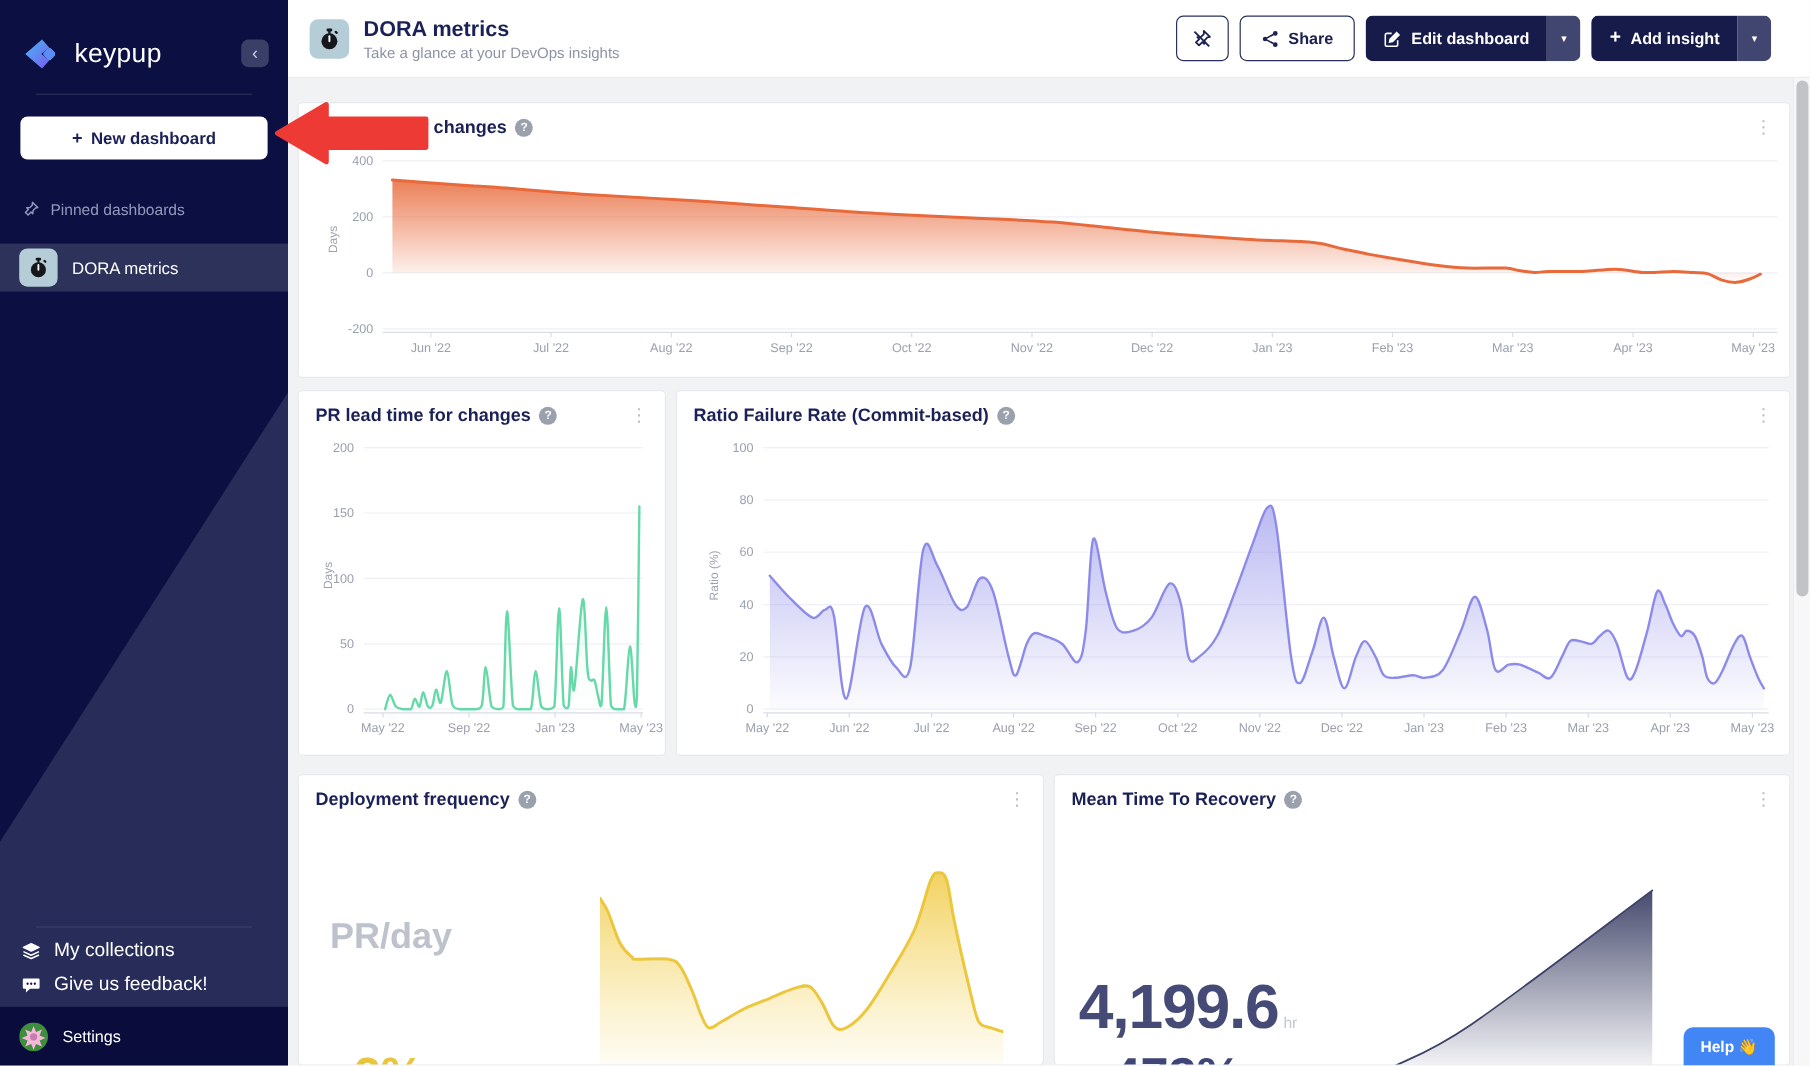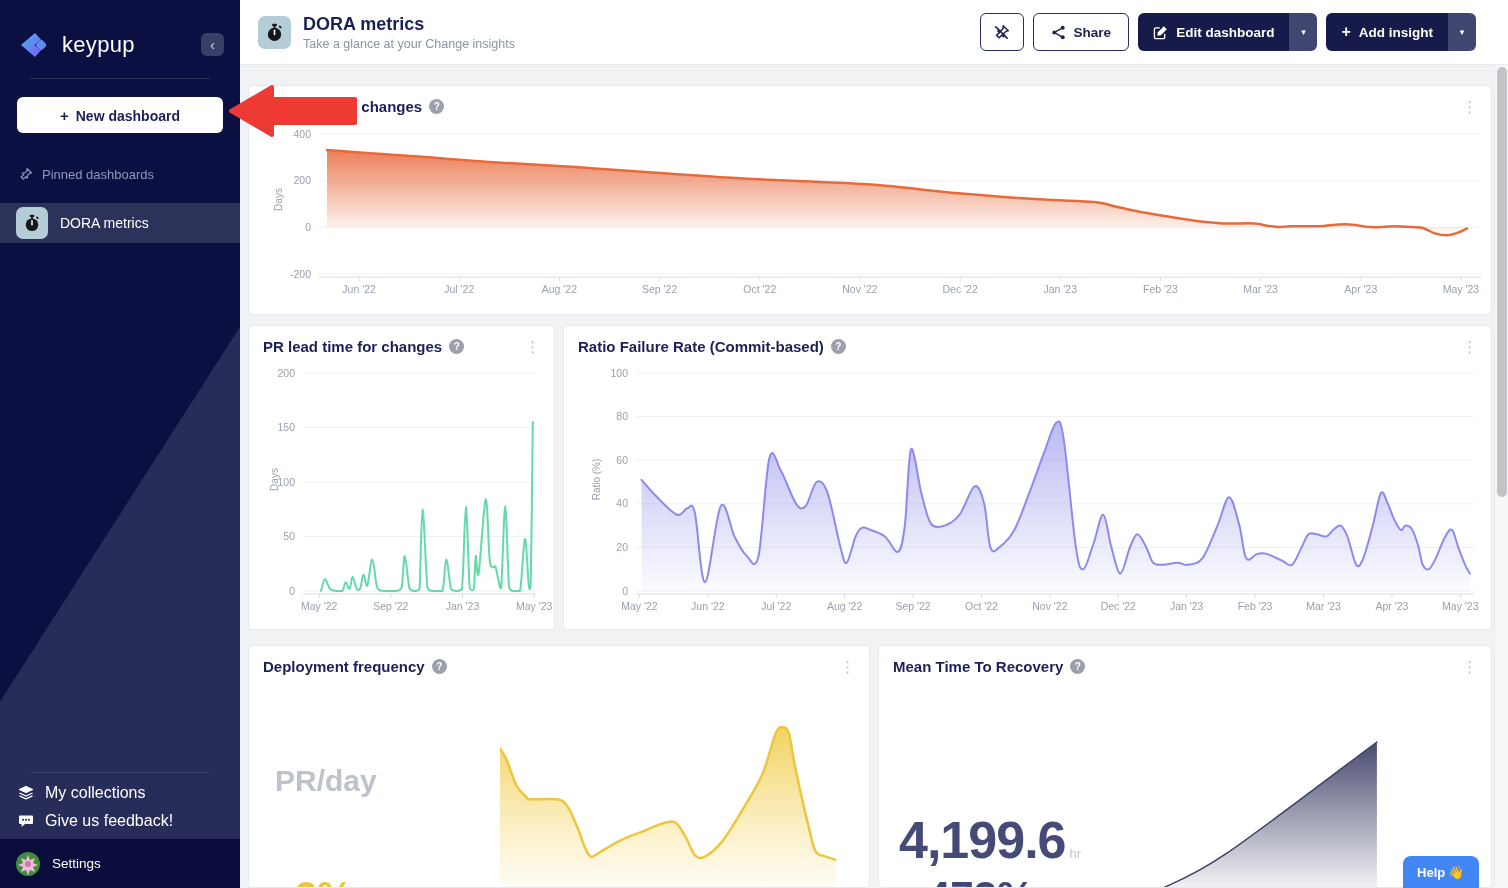--- a/index.html
+++ b/index.html
@@ -197,21 +197,21 @@
         <svg width="19" height="19" viewBox="0 0 20 20">
           <rect x="7.5" y="0.8" width="5" height="2.6" rx="1" fill="#15171c"></rect>
           <rect x="9" y="2.6" width="2" height="3" fill="#15171c"></rect>
           <rect x="14.4" y="3.2" width="3.2" height="2" rx="1" transform="rotate(42 16 4.2)" fill="#15171c"></rect>
           <circle cx="10" cy="12" r="7" fill="#15171c"></circle>
           <path d="M10 12 V7.6" stroke="#fff" stroke-width="1.7" stroke-linecap="round"></path>
         </svg>
       </span>
       <div class="title-block">
         <div class="page-title">DORA metrics</div>
-        <div class="page-subtitle">Take a glance at your Change insights</div>
+        <div class="page-subtitle">Take a glance at your DevOps insights</div>
       </div>
 
       <div class="tb-right">
         <button class="icon-btn">
           <span style="display:inline-flex;">
             <svg width="17" height="17" viewBox="0 0 16 16">
               <path d="M9.6 1.6l4.8 4.8-2 .4-2.2 2.2-.3 2.9-1.5-1.5-2.6 2.6L3.4 10.7 6 8.1 4.5 6.6l2.9-.3 2.2-2.2z" fill="none" stroke="#1c2150" stroke-width="1.4" stroke-linejoin="round"></path>
               <path d="M2.2 2.2l11.6 11.6" stroke="#1c2150" stroke-width="1.5"></path>
             </svg>
           </span>

